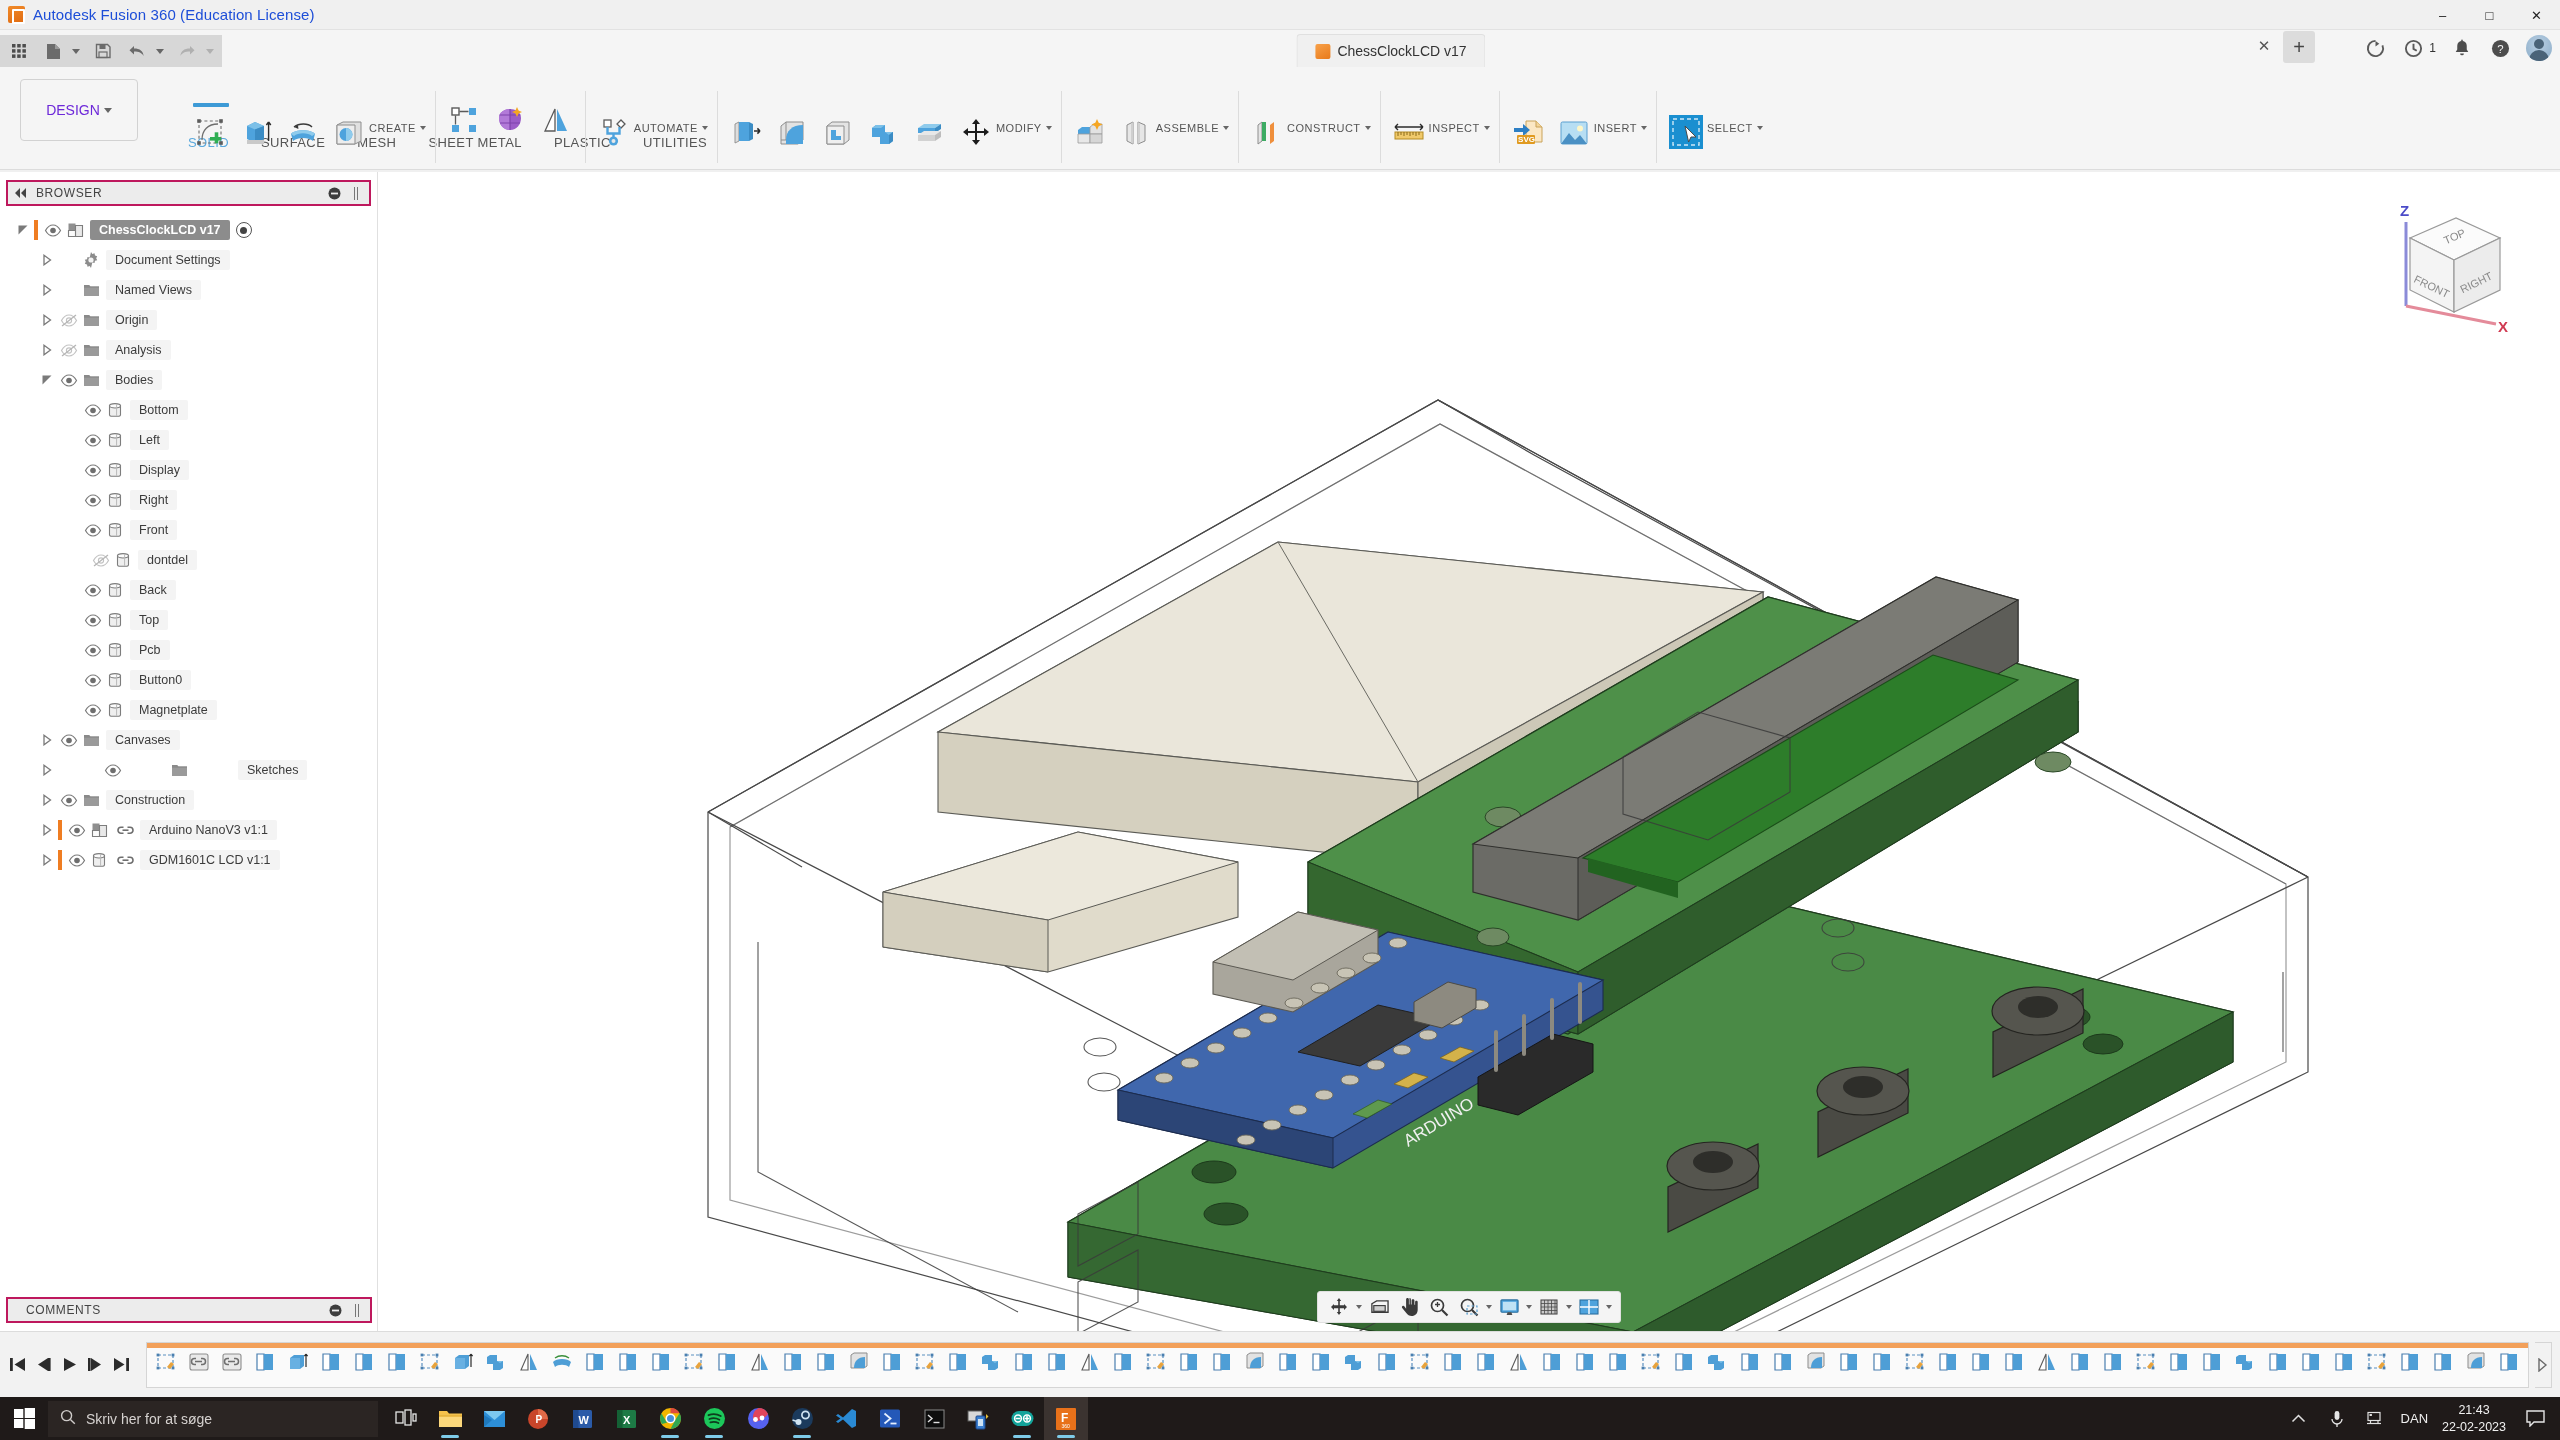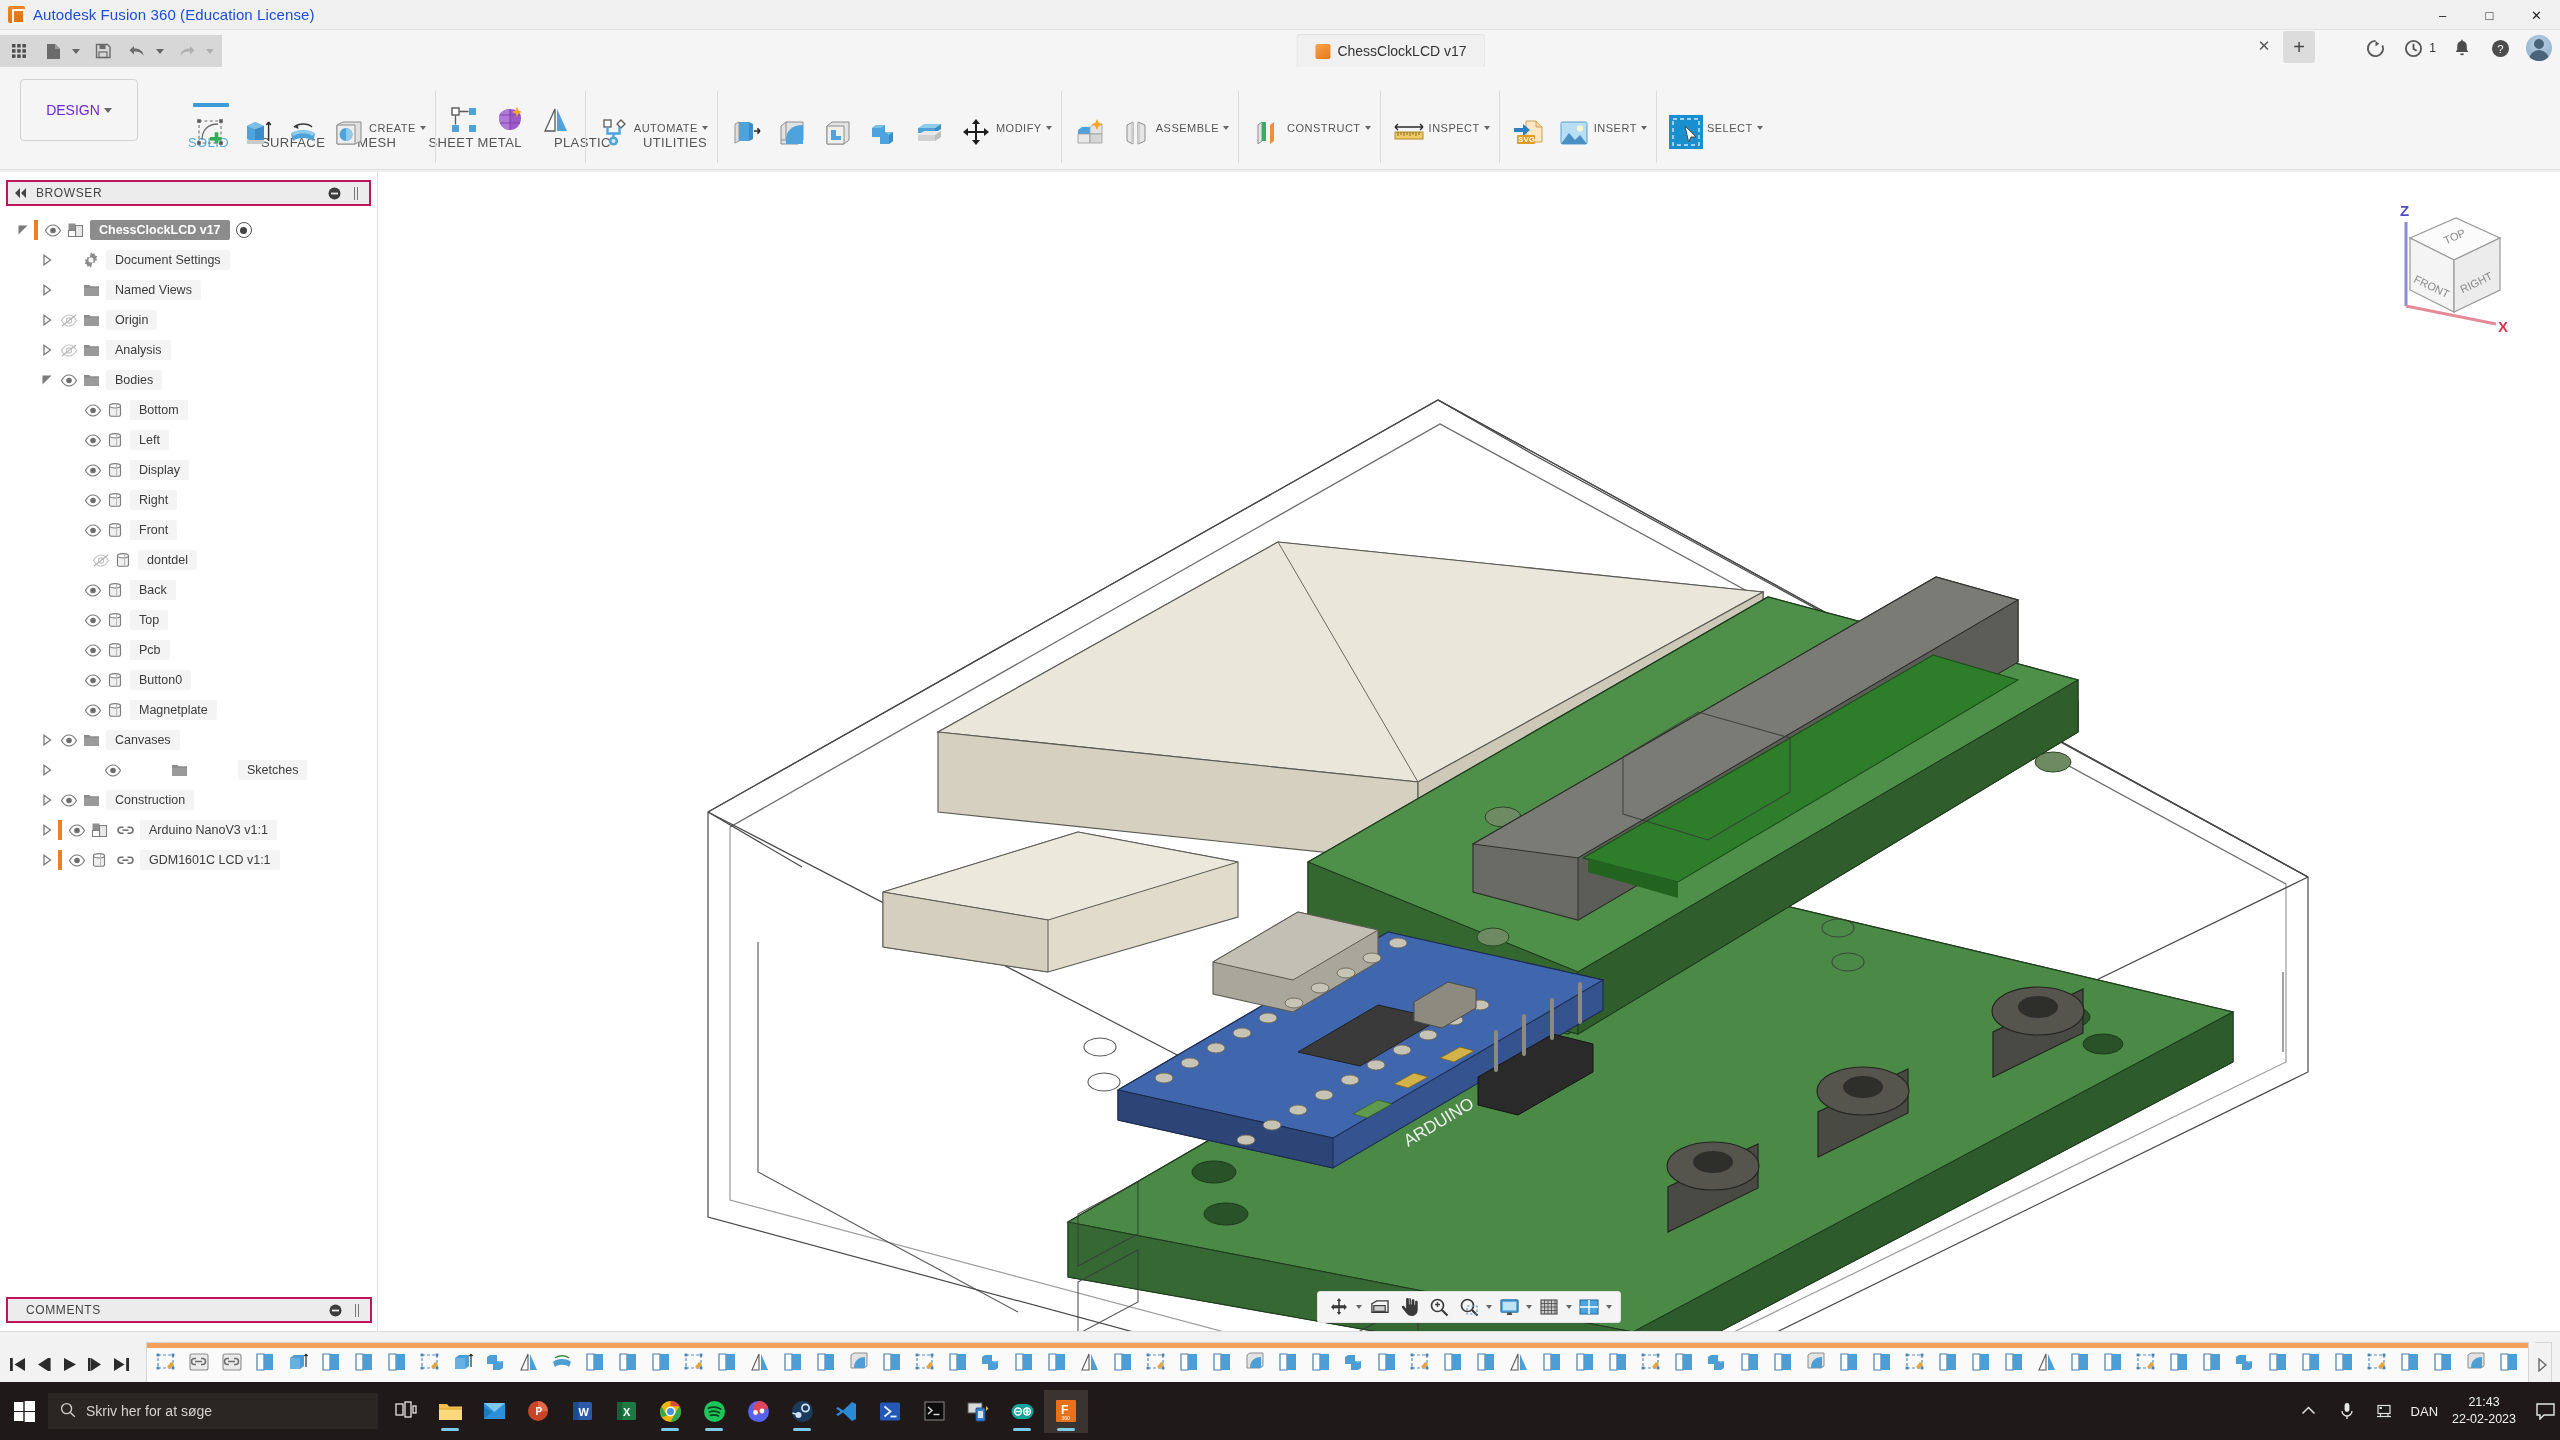--- a/index.html
+++ b/index.html
@@ -107,28 +107,28 @@
   
   #timeline{position:absolute;bottom:43px;left:0;right:0;height:66px;background:#f2f2f2;border-top:1px solid #dcdcdc;
             display:flex;align-items:center;padding:0 8px;gap:6px;}
   .tlbtn{width:26px;height:26px;display:flex;align-items:center;justify-content:center;color:#333;}
   #tl-track{flex:1;height:46px;border:1px solid #d5d5d5;background:#fafafa;margin-left:8px;position:relative;display:flex;align-items:flex-end;}
   #tl-orange{position:absolute;left:0;right:0;top:0;height:5px;background:#f2a05a;}
   #tl-items{display:flex;align-items:center;gap:3px;padding:0 4px 6px 4px;height:100%;}
   .tlitem{width:30px;height:30px;display:flex;align-items:center;justify-content:center;position:relative;}
   #tl-right{width:22px;height:46px;border:1px solid #d5d5d5;border-left:none;display:flex;align-items:center;justify-content:center;}
   
-  #taskbar{position:absolute;bottom:0;left:0;right:0;height:58px;background:#1f1a19;display:flex;align-items:center;}
+  #taskbar{position:absolute;bottom:0;left:0;right:0;height:43px;background:#1f1a19;display:flex;align-items:center;}
   #startbtn{width:48px;height:43px;display:flex;align-items:center;justify-content:center;}
   #tsearch{width:330px;height:36px;background:#2b2523;display:flex;align-items:center;gap:10px;padding:0 12px;color:#d6d2d0;font-size:14px;}
   #tbicons{display:flex;align-items:center;height:43px;margin-left:6px;}
   .tbi{width:44px;height:43px;display:flex;align-items:center;justify-content:center;position:relative;}
   .tbi .run{position:absolute;bottom:2px;left:13px;width:18px;height:3px;background:#7ecbe8;border-radius:2px;}
   .tbi.active{background:#3b3330;}
-  #tray{position:absolute;right:0;height:43px;display:flex;align-items:center;gap:14px;padding-right:0;color:#e6e6e6;}
+  #tray{position:absolute;right:0;height:43px;display:flex;align-items:center;gap:14px;padding-right:10px;color:#e6e6e6;}
   #clock{font-size:12.5px;line-height:1.35;text-align:center;color:#f0f0f0;}
   #lang{font-size:13px;color:#eee;}
   #actioncenter{width:30px;height:43px;display:flex;align-items:center;justify-content:center;}
 </style>
 </head>
 <body>
 
 <div id="titlebar">
   <div id="win-icon"></div>
   <div id="win-title">Autodesk Fusion 360 (Education License)</div>

